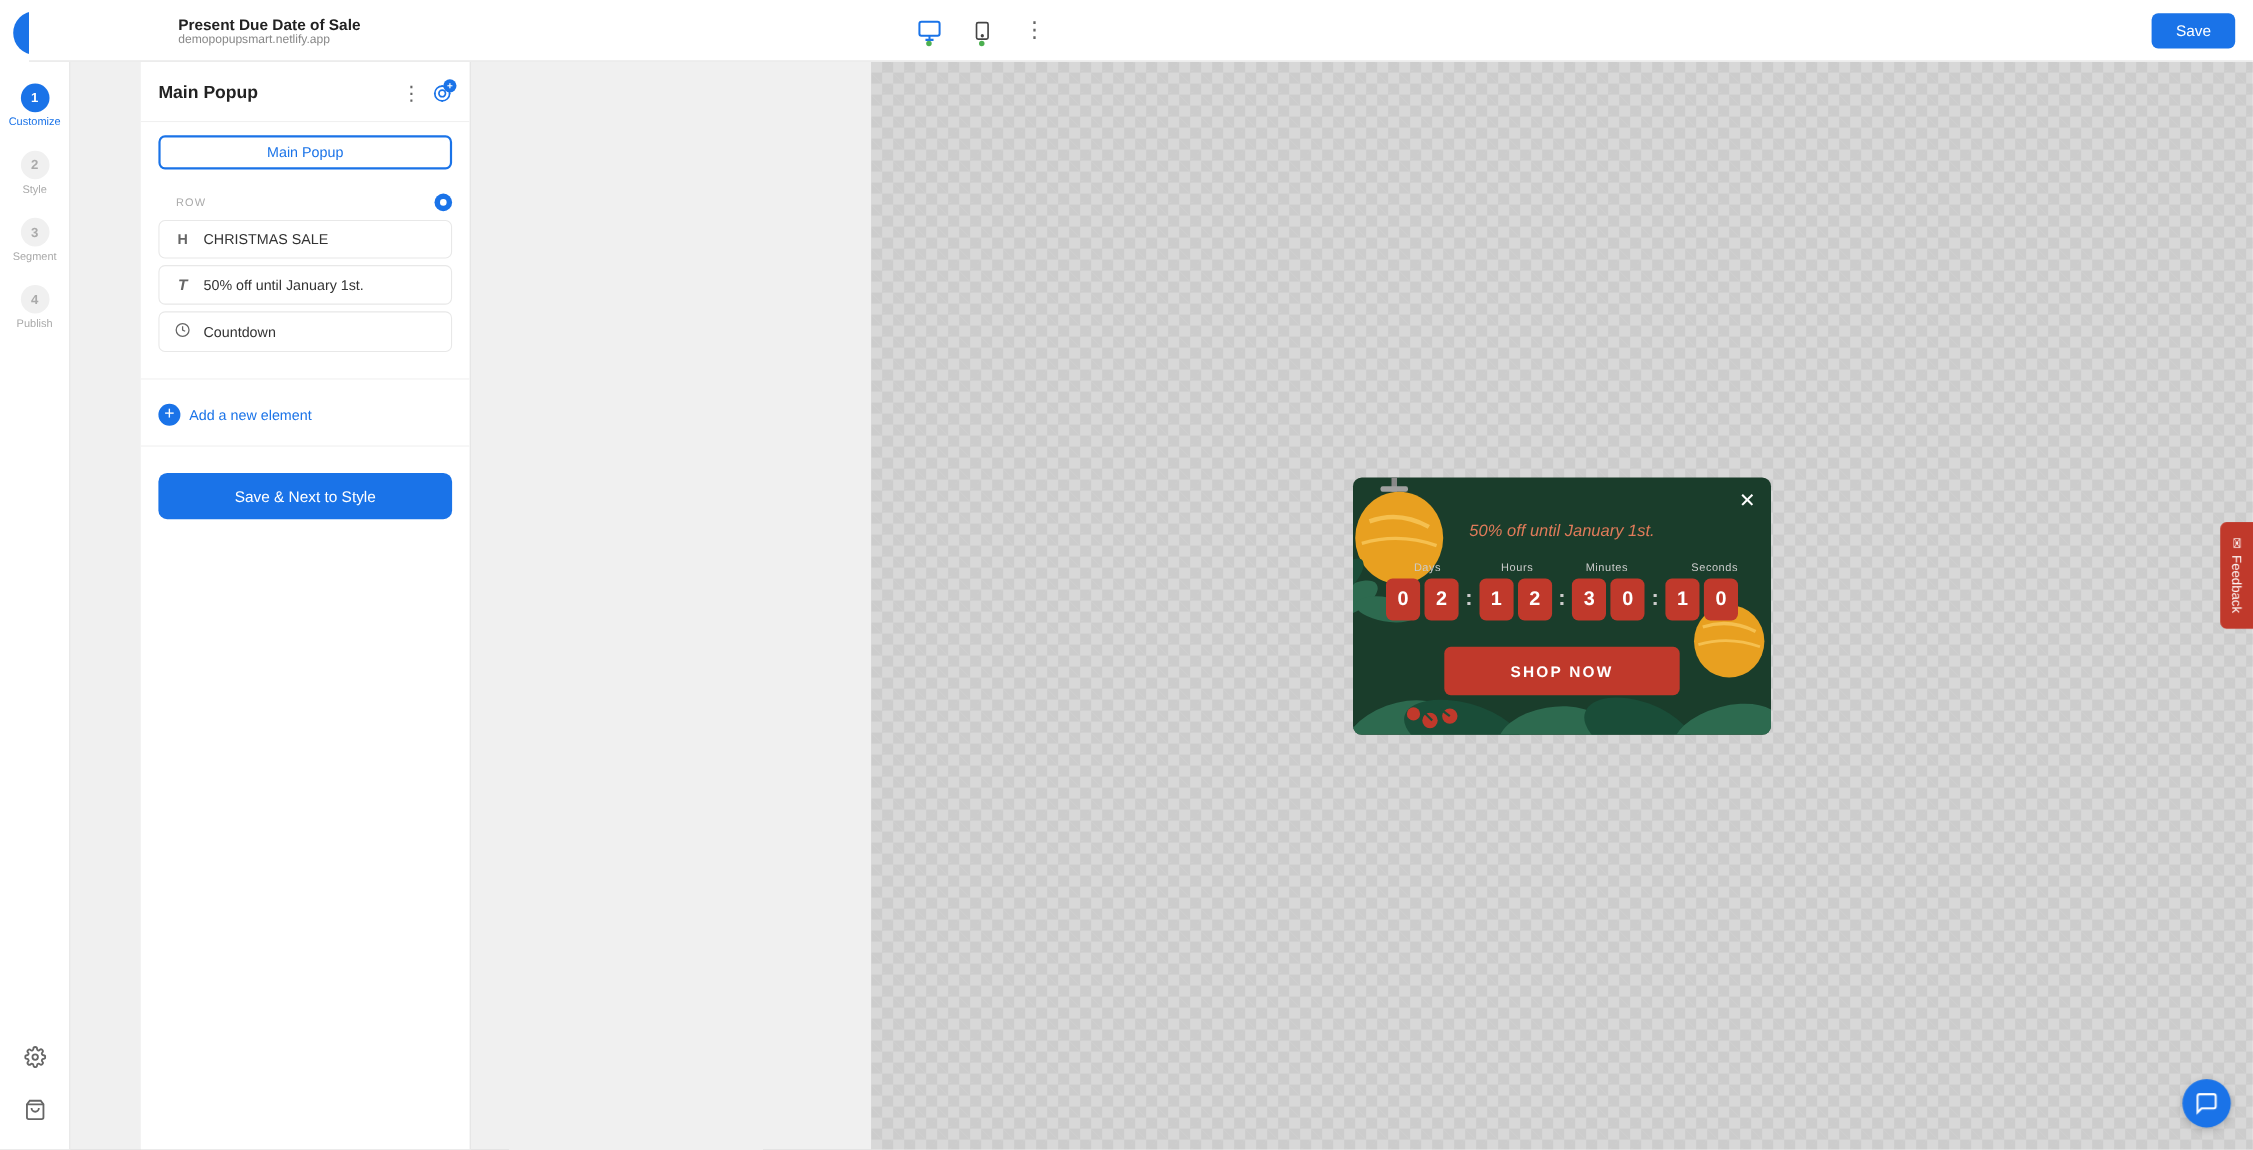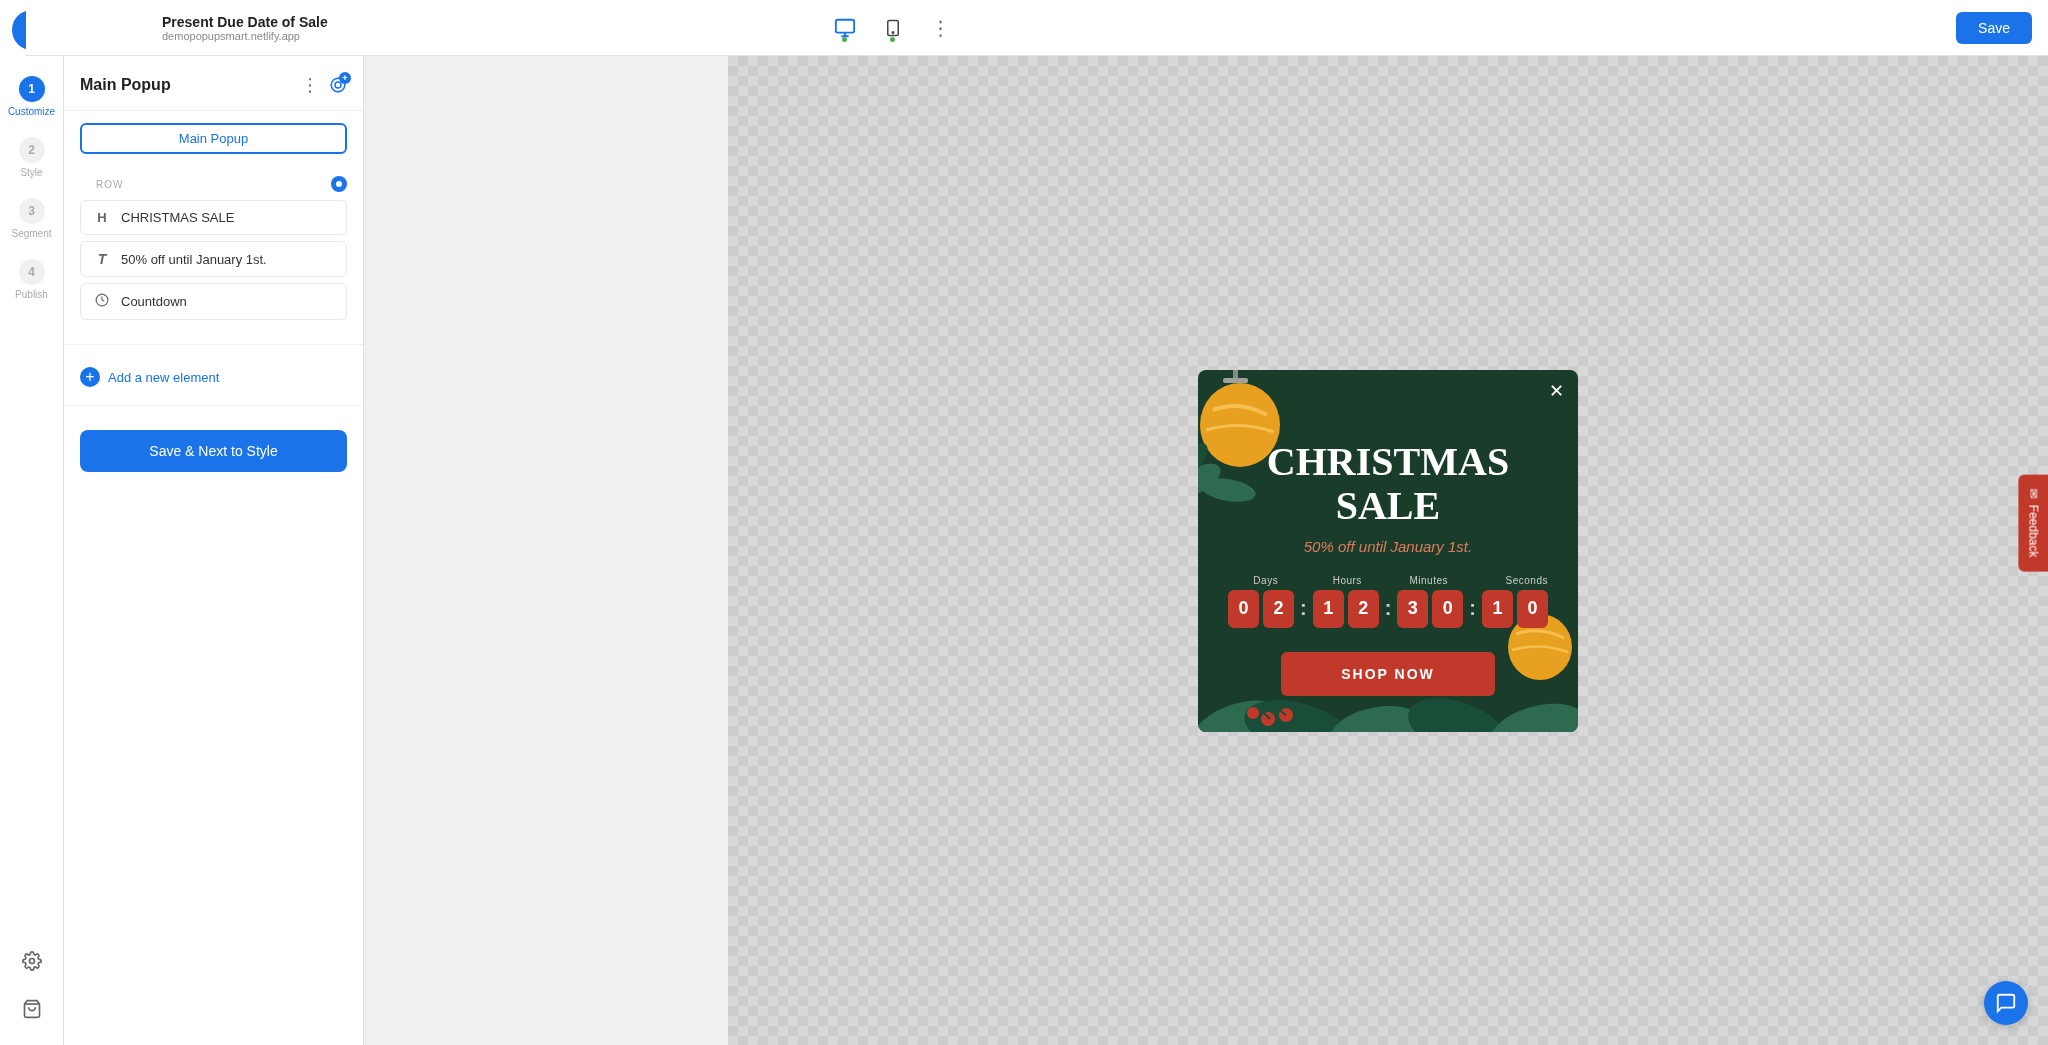--- a/index.html
+++ b/index.html
@@ -359,21 +359,21 @@
     <button class="nav-icon-btn">
       <svg width="20" height="20" viewBox="0 0 24 24" fill="none" stroke="#666" stroke-width="2">
           <path d="M6 2L3 6v14a2 2 0 0 0 2 2h14a2 2 0 0 0 2-2V6l-3-4z"></path>
           <line x1="3" y1="6" x2="21" y2="6"></line>
           <path d="M16 10a4 4 0 0 1-8 0"></path>
         </svg>
     </button>
   </div>
 </div>
 
-<div class="panel" style="margin-top:56px;">
+<div class="panel" style="margin-top:56px;margin-left:64px;">
   <div class="panel-header">
     <div class="panel-title">
       <span>Main Popup</span>
     </div>
     <div class="panel-title-actions">
       <button class="dots-btn">⋮</button>
 
       <span style="position:relative;display:flex;align-items:center;">
         <svg width="18" height="18" viewBox="0 0 24 24" fill="none" stroke="#1a73e8" stroke-width="2">
             <circle cx="12" cy="12" r="9"></circle>
@@ -468,26 +468,20 @@
 
         <circle cx="70" cy="62" r="7" fill="#c0392b"></circle>
         <circle cx="88" cy="58" r="7" fill="#c0392b"></circle>
         <circle cx="55" cy="56" r="6" fill="#c0392b"></circle>
 
         <line x1="65" y1="55" x2="72" y2="62" stroke="#1a4d38" stroke-width="2"></line>
         <line x1="80" y1="52" x2="88" y2="58" stroke="#1a4d38" stroke-width="2"></line>
       </svg>
     </div>
 
-    <div style="position:relative;z-index:2;text-align:center;margin-bottom:10px;margin-top:30px;">
-      <div style="font-size:40px;font-weight:900;color:white;line-height:1.1;font-family:Georgia,serif;">
-        <div>CHRISTMAS</div>
-        <div>SALE</div>
-      </div>
-    </div>
 
     <div class="popup-subtitle">50% off until January 1st.</div>
 
     <div class="countdown-section">
       <div class="countdown-labels">
         <div class="countdown-label" style="width:80px;text-align:center;">Days</div>
         <div class="countdown-label" style="width:80px;text-align:center;">Hours</div>
         <div class="countdown-label" style="width:80px;text-align:center;">Minutes</div>
         <div class="countdown-label" style="width:80px;text-align:right;">Seconds</div>
       </div>

